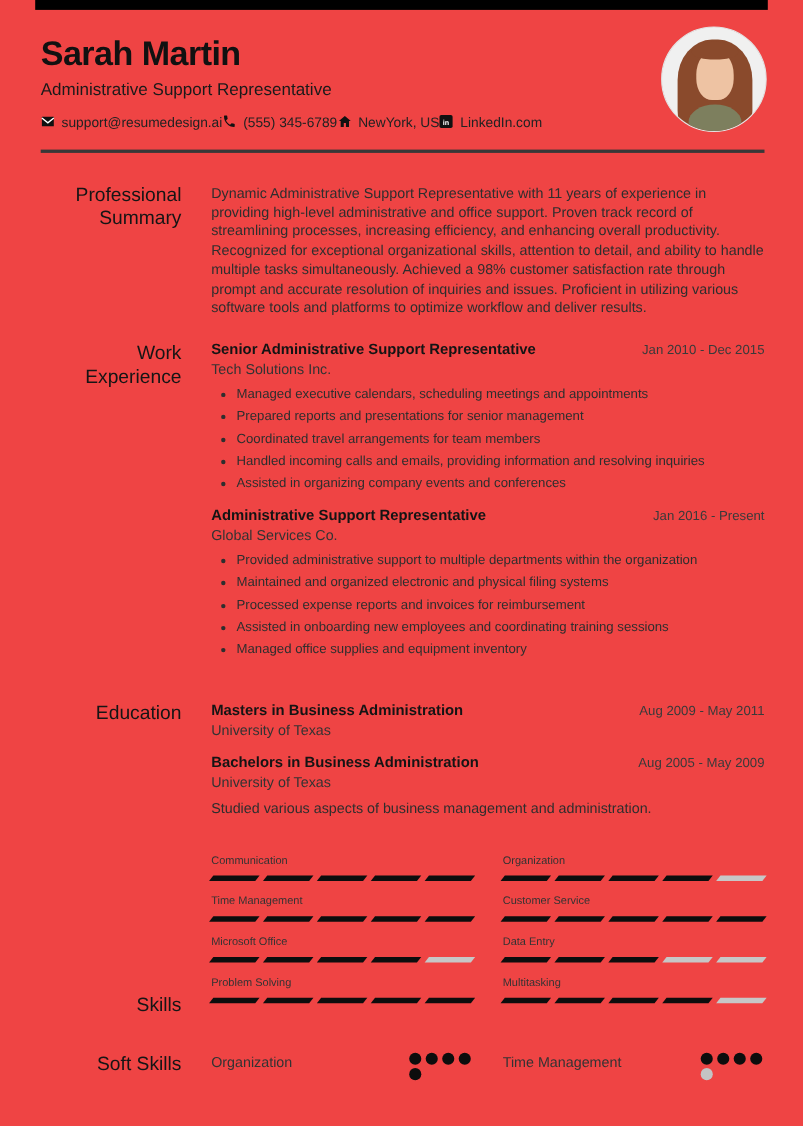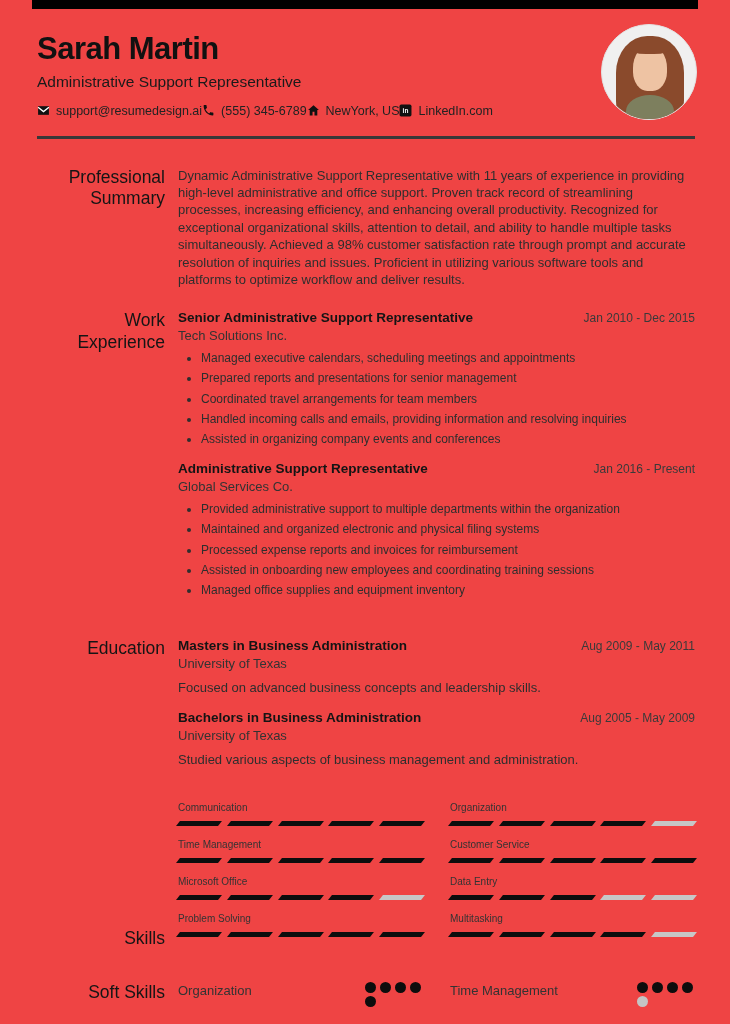--- a/index.html
+++ b/index.html
@@ -27,21 +27,21 @@
   .photo .fringe { position:absolute; top:13px; left:27px; width:42px; height:16px; background:#8a4a2c;
                    border-radius:50% 50% 40% 40%; }
 
   .divider { margin:18px 35px 0 37px; height:3px; background:var(--divider,#383838); }
 
   
   .sections { padding:0 35px 0 37px; }
   .section { display:flex; align-items:flex-start; }
   .section-label { width:128px; flex:none; text-align:right; font-size:17.5px; font-weight:normal;
                    color:#151515; line-height:1.25; }
-  .section-body { flex:1; margin-left:13px; min-width:0; }
+  .section-body { flex:1; margin-left:27px; min-width:0; }
 
   .sec-summary { margin-top:28px; }
   .sec-experience { margin-top:22px;justify-content:center; }
   .sec-education { margin-top:36px; }
   .sec-skills { margin-top:34px;align-items:flex-end; }
   .sec-softskills { margin-top:32px; }
 
   .summary-text { font-size:13px; line-height:17.4px; color:#2e2e2e; }
 
   
@@ -185,21 +185,20 @@
     <div class="section sec-education">
       <div class="section-label">Education</div>
       <div class="section-body">
 
           <div class="degree">
             <div class="entry-head">
               <span class="entry-title">Masters in Business Administration</span>
               <span class="entry-date">Aug 2009 - May 2011</span>
             </div>
             <div class="entry-sub">University of Texas</div>
-            <div class="entry-desc">Focused on advanced business concepts and leadership skills.</div>
           </div>
 
           <div class="degree">
             <div class="entry-head">
               <span class="entry-title">Bachelors in Business Administration</span>
               <span class="entry-date">Aug 2005 - May 2009</span>
             </div>
             <div class="entry-sub">University of Texas</div>
             <div class="entry-desc">Studied various aspects of business management and administration.</div>
           </div>

